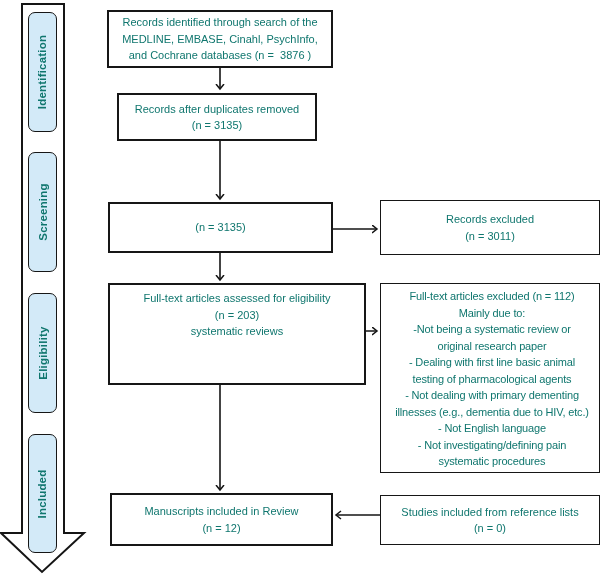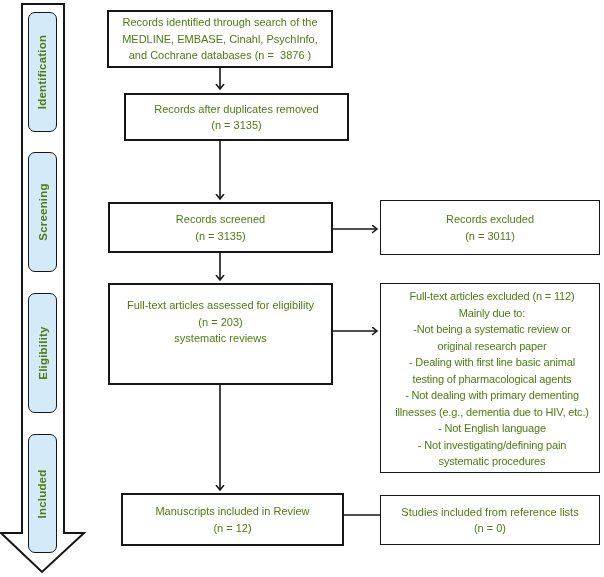--- a/index.html
+++ b/index.html
@@ -2,21 +2,21 @@
 <html><head>
 <meta charset="utf-8">
 <style>
   html, body { margin: 0; padding: 0; background: #ffffff; }
   .canvas {
     position: relative;
     width: 604px;
     height: 577px;
     background: #ffffff;
     font-family: "Liberation Sans", sans-serif;
-    color: #4d7c0f;
+    color: #0f766e;
     overflow: hidden;
   }
   .overlay {
     position: absolute;
     left: 0; top: 0;
     width: 604px; height: 577px;
   }
   
   .stage {
     position: absolute;
@@ -52,25 +52,25 @@
     flex-direction: column;
     align-items: center;
     justify-content: center;
     font-size: 11px;
     line-height: 16.5px;
     text-align: center;
   }
   .ln { white-space: pre; }
 
   .b-identified  { left: 107px; top: 10px;  width: 226px; height: 58px; }
-  .b-dedup       { left: 124px; top: 93px;  width: 225px; height: 48px; }
+  .b-dedup       { left: 117px; top: 93px;  width: 200px; height: 48px; }
   .b-screened    { left: 108px; top: 202px; width: 225px; height: 51px; }
-  .b-fulltext    { left: 108px; top: 283px; width: 225px; height: 102px;
-                   justify-content: flex-start; padding-top: 12px; }
-  .b-manuscripts { left: 110px; top: 493px; width: 223px; height: 53px; margin-left: 11px; }
+  .b-fulltext    { left: 108px; top: 283px; width: 258px; height: 102px;
+                   justify-content: flex-start; padding-top: 5px; }
+  .b-manuscripts { left: 110px; top: 493px; width: 223px; height: 53px; }
 
   .b-excluded    { left: 380px; top: 200px; width: 220px; height: 55px; border-width: 1.5px; }
   .b-ftexcluded  { left: 380px; top: 283px; width: 220px; height: 190px; border-width: 1.5px;
                    align-items: center; justify-content: flex-start;
                    text-align: left; padding: 4px 2px 0 6px; letter-spacing: -0.15px; }
   .b-reflists    { left: 380px; top: 495px; width: 220px; height: 50px; border-width: 1.5px; }
 </style>
 </head>
 <body>
 
@@ -113,21 +113,20 @@
     <div class="ln">MEDLINE, EMBASE, Cinahl, PsychInfo,</div>
     <div class="ln">and Cochrane databases (n =  3876 )</div>
   </div>
 
   <div class="box b-dedup">
     <div class="ln">Records after duplicates removed</div>
     <div class="ln">(n = 3135)</div>
   </div>
 
   <div class="box b-screened">
-    <div class="ln">Records screened</div>
     <div class="ln">(n = 3135)</div>
   </div>
 
   <div class="box b-fulltext">
     <div class="ln">Full-text articles assessed for eligibility</div>
     <div class="ln">(n = 203)</div>
     <div class="ln">systematic reviews</div>
   </div>
 
   <div class="box b-manuscripts">

